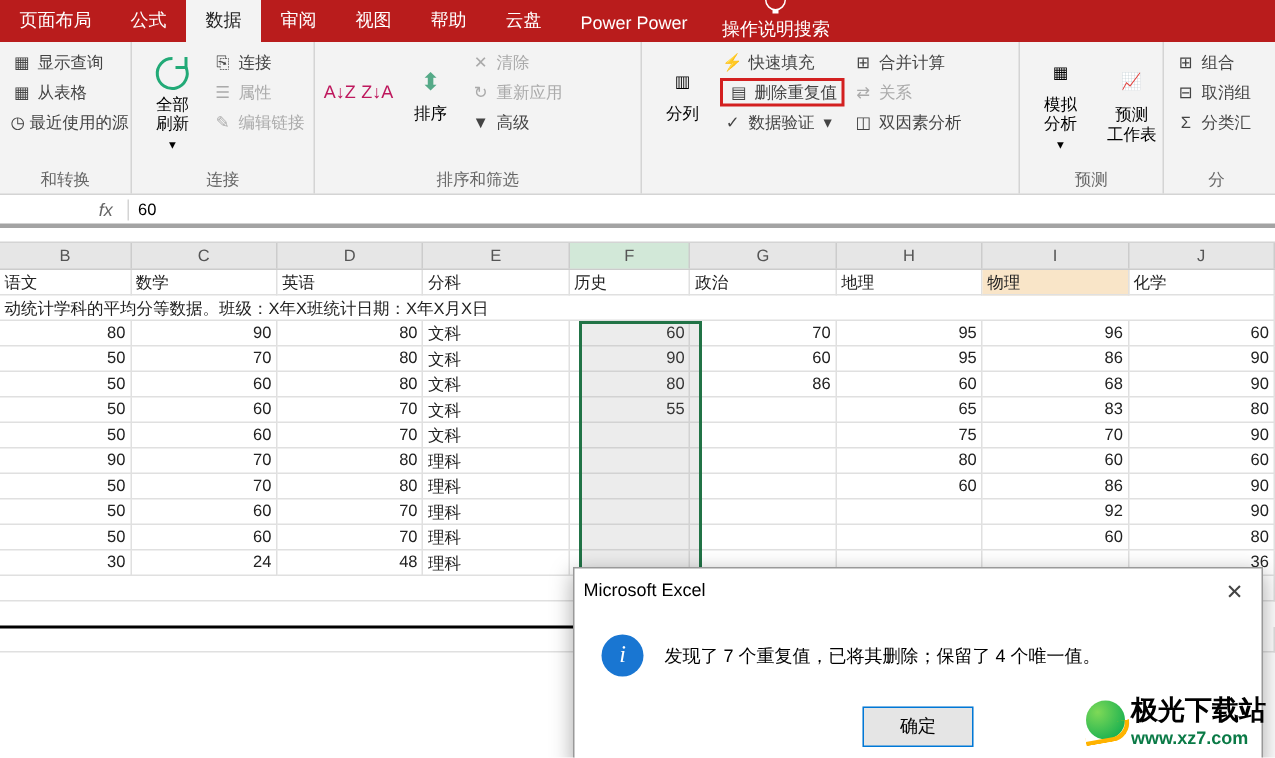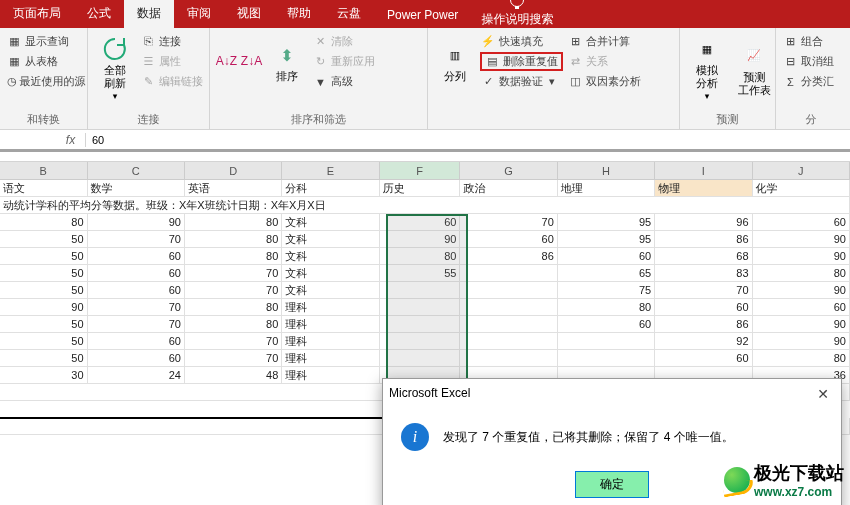--- a/index.html
+++ b/index.html
@@ -46,21 +46,21 @@
   .hl-cell { background: #f9e5c8; }
   .thick-b { border-bottom: 2px solid #000 !important; height: 18px; }
   
   
   .dlg { position: absolute; left: 382px; top: 378px; width: 460px; background: #fff; border: 1px solid #999; box-shadow: 0 4px 14px rgba(0,0,0,0.35); }
   .dlg-title { display: flex; justify-content: space-between; padding: 7px 6px; font-size: 12px; }
   .dlg-close { width: 24px; text-align: center; cursor: pointer; font-size: 14px; color: #444; }
   .dlg-body { display: flex; align-items: center; gap: 14px; padding: 14px 18px; font-size: 12px; }
   .dlg-info { width: 28px; height: 28px; border-radius: 50%; background: #1976d2; color: #fff; display: flex; align-items: center; justify-content: center; font-family: Georgia, serif; font-style: italic; font-size: 16px; }
   .dlg-btns { display: flex; justify-content: center; padding: 6px 0 12px; }
-  .dlg-btn { padding: 4px 24px; border: 1px solid #0078d7; background: #86efac; cursor: pointer; font-size: 12px; }
+  .dlg-btn { padding: 4px 24px; border: 1px solid #0078d7; background: #e5e5e5; cursor: pointer; font-size: 12px; }
   
   
   .wm { position: absolute; right: 6px; bottom: 6px; font-weight: bold; font-size: 18px; display: flex; align-items: center; gap: 4px; }
   .wm .brand1 { color: #000000; } .wm .brand2 { color: #0a7a46; font-size: 12px; display: block; }
   .orb { width: 26px; height: 26px; border-radius: 50%; background: radial-gradient(circle at 30% 30%, #7ed957, #00a64f); position: relative; }
   .orb::after { content: ""; position: absolute; width: 28px; height: 10px; border: 3px solid #ffb300; border-top: none; border-left: none; border-radius: 0 0 20px 0; right: -4px; bottom: -2px; transform: rotate(-10deg); }
 </style>
 </head>
 <body>
 

